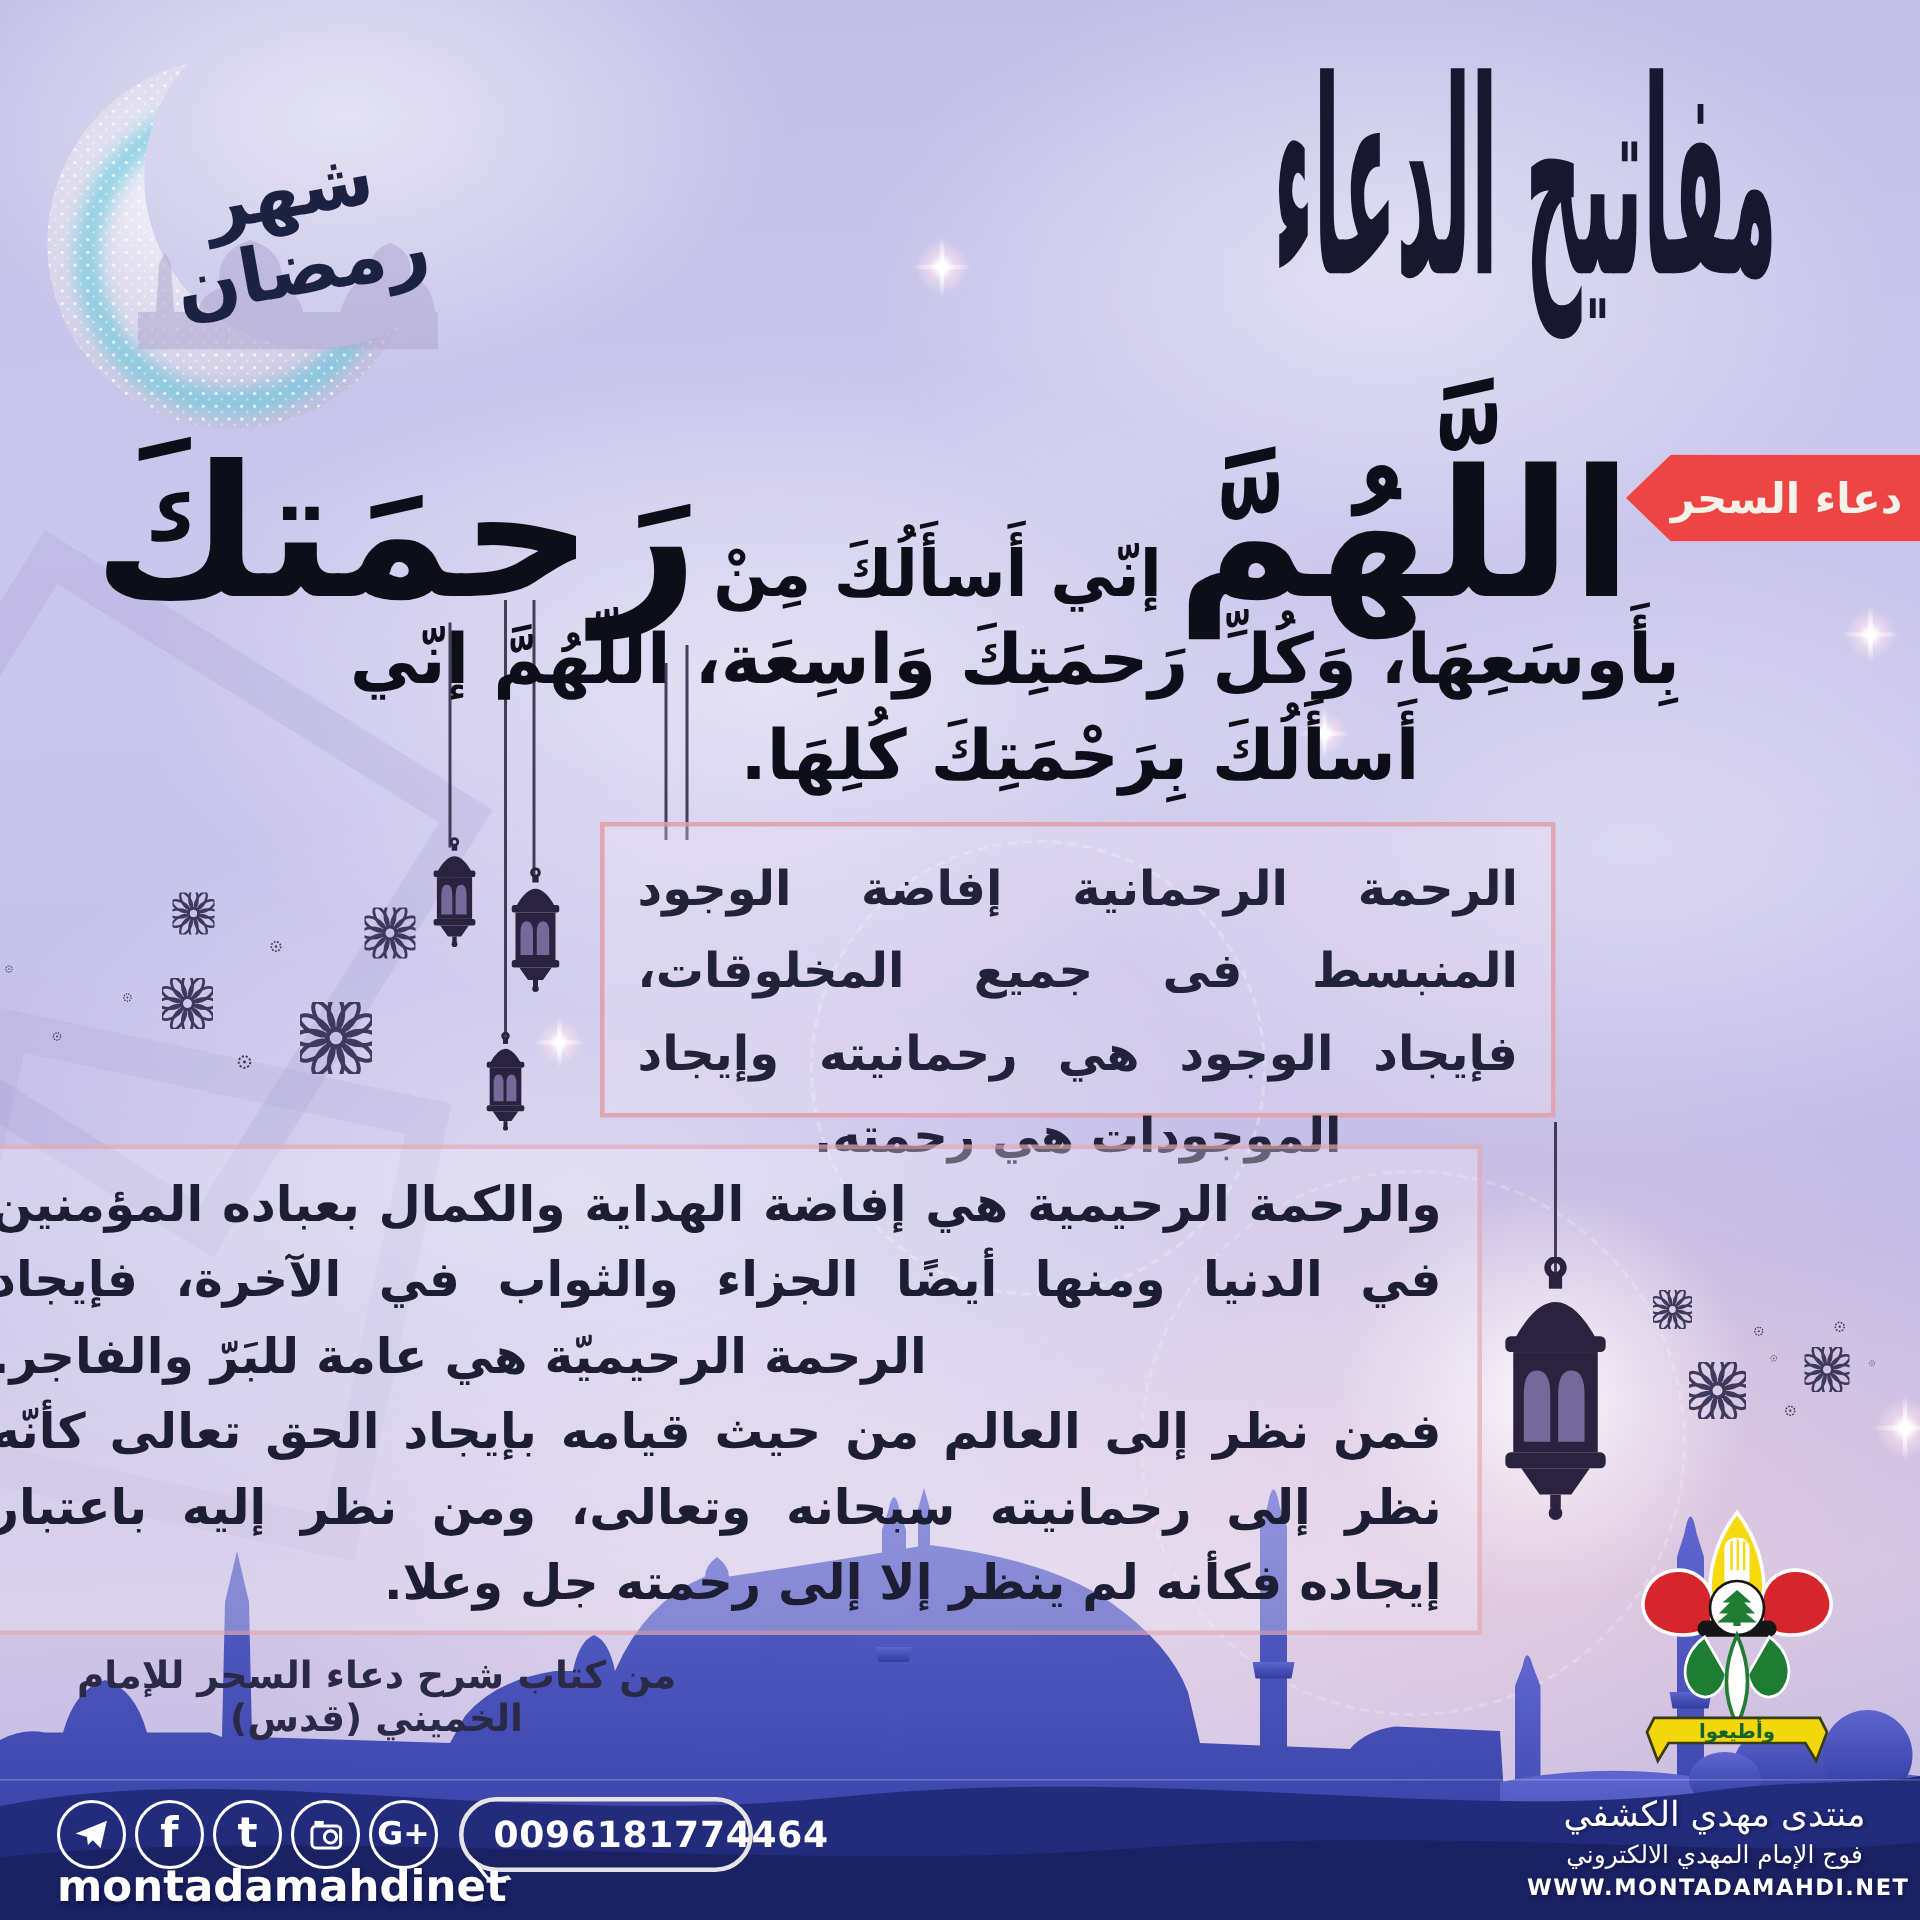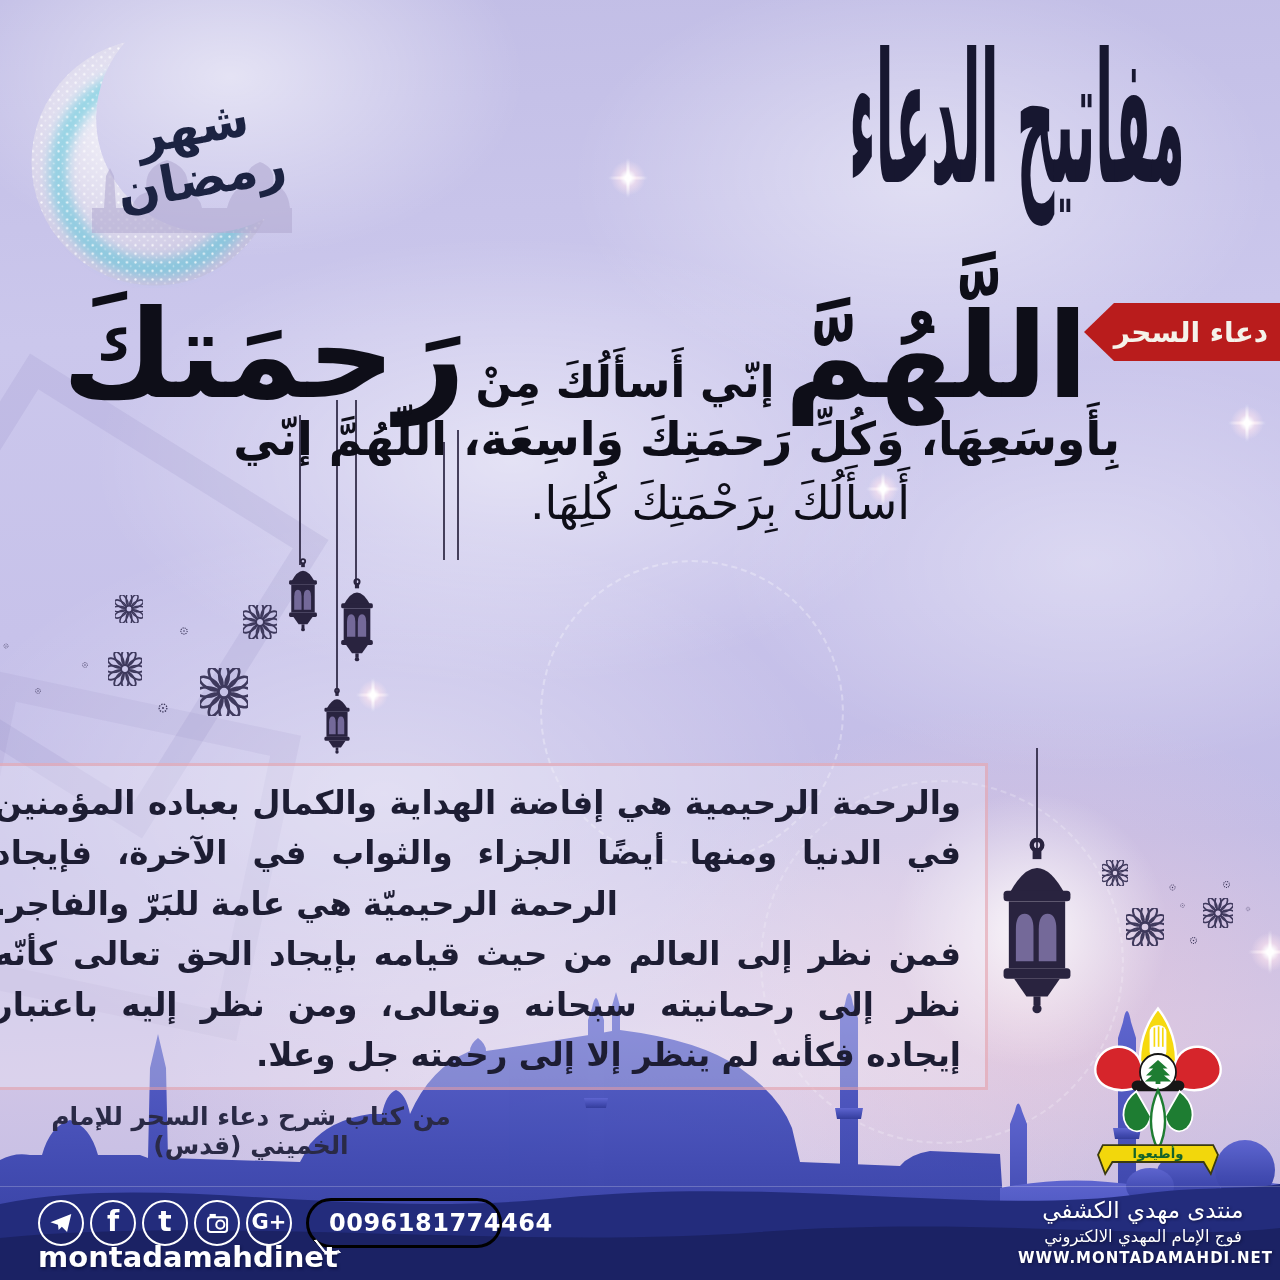--- a/index.html
+++ b/index.html
@@ -21,33 +21,33 @@
   
   .crescent{position:absolute;left:22px;top:12px;width:285px;height:285px;z-index:3;}
   .crescent-text{position:absolute;left:112px;top:58px;width:170px;height:190px;z-index:4;
     display:flex;align-items:center;justify-content:center;text-align:center;
     transform:rotate(-10deg);font-weight:bold;font-size:50px;line-height:1.05;color:#1c2342;}
   .bg-mosque-mini{position:absolute;left:92px;top:138px;width:200px;height:95px;z-index:3;opacity:.6;}
   .main-title{position:absolute;left:836px;top:24px;width:260px;z-index:4;
     text-align:center;font-weight:bold;font-size:58px;line-height:1.1;color:#171730;
     transform:scale(.9,3.1);transform-origin:50% 0;white-space:nowrap;letter-spacing:1px;}
   .badge{position:absolute;right:0;top:303px;width:196px;height:58px;z-index:6;
-    background:#b91c1c;display:flex;align-items:center;justify-content:center;
+    background:#ef4444;display:flex;align-items:center;justify-content:center;
     clip-path:polygon(0 50%,30px 0,100% 0,100% 100%,30px 100%);
     color:#f5f2ea;font-weight:bold;font-size:28px;padding-left:18px;box-sizing:border-box;}
   
   .dua-l1{position:absolute;left:0;top:252px;width:1150px;z-index:5;direction:rtl;
     display:flex;justify-content:center;align-items:baseline;gap:10px;color:#0e0e18;font-weight:bold;}
   .dua-l1 .big{font-size:118px;line-height:1.15;}
   .dua-l1 .big2{font-size:122px;margin-top:33px;}
   .dua-l1 .mid{font-size:43px;padding-bottom:6px;text-align:center;}
   .dua-l2{position:absolute;left:0;top:412px;width:1120px;z-index:5;direction:rtl;
     font-weight:bold;font-size:46px;color:#0e0e18;}
   .dua-l3{position:absolute;left:200px;top:476px;width:1040px;z-index:5;direction:rtl;text-align:center;
-    font-weight:normal;font-size:46px;color:#0e0e18;}
+    font-weight:bold;font-size:46px;color:#0e0e18;}
   
   .box1{position:absolute;left:400px;top:548px;width:637px;height:197px;z-index:5;box-sizing:border-box;
     border:3px solid rgba(226,152,162,.8);background:rgba(238,228,246,.30);
     padding:14px 22px;direction:rtl;}
   .box1 p{margin:0;font-weight:bold;font-size:32px;line-height:1.72;color:#22223a;
     text-align:justify;text-align-last:center;}
   .box2{position:absolute;left:-24px;top:763px;width:1012px;height:327px;z-index:5;box-sizing:border-box;
     border:3px solid rgba(226,152,162,.55);border-left:none;background:rgba(242,238,250,.32);
     padding:12px 24px 8px 18px;direction:rtl;}
   .box2 p{margin:0;font-weight:bold;font-size:32.5px;line-height:1.55;color:#1d1d33;text-align:justify;}
@@ -72,21 +72,21 @@
   
   .mosque{position:absolute;left:0;top:948px;width:1280px;height:332px;z-index:4;}
   .darkband{position:absolute;left:0;top:1146px;width:1280px;height:134px;z-index:5;}
   .hairline{position:absolute;left:0;top:1186px;width:1280px;height:1px;background:rgba(255,255,255,.22);z-index:6;}
   
   .footer-left{position:absolute;left:38px;top:1198px;z-index:7;display:flex;gap:6px;align-items:center;}
   .soc{width:46px;height:46px;border:2.5px solid #fff;border-radius:50%;box-sizing:border-box;
     display:flex;align-items:center;justify-content:center;color:#fff;font-weight:bold;}
   .soc .ltr{font-size:28px;line-height:1;transform:translateY(-1px);}
   .soc .gp{font-size:21px;}
-  .phone-bubble{position:relative;margin-left:8px;width:196px;height:50px;border:3px solid #000000;
+  .phone-bubble{position:relative;margin-left:8px;width:196px;height:50px;border:3px solid #e5e5e5;
     border-radius:26px;box-sizing:border-box;display:flex;align-items:center;gap:8px;
     padding:0 12px;color:#fff;}
   .phone-bubble::after{content:"";position:absolute;left:10px;bottom:-10px;width:14px;height:14px;
     background:transparent;border-left:3px solid #fff;border-bottom:3px solid #fff;
     transform:skewX(30deg) rotate(-12deg);border-bottom-left-radius:6px;}
   .phone-num{font-size:24px;font-weight:bold;direction:ltr;letter-spacing:.5px;}
   .handle{position:absolute;left:38px;top:1240px;width:268px;z-index:7;text-align:center;
     color:#fff;font-weight:bold;font-size:29px;text-shadow:1px 2px 3px rgba(10,15,60,.8);}
   .scout-logo{position:absolute;left:1082px;top:1006px;width:152px;height:180px;z-index:6;}
   .org{position:absolute;right:12px;top:1196px;width:250px;z-index:7;text-align:center;color:#fff;
@@ -266,20 +266,23 @@
   <div class="sparkle" style="left:866px;top:472px;width:34px;height:34px;">
       <div class="core"></div>
     </div>
   <div class="sparkle" style="left:356px;top:678px;width:34px;height:34px;">
       <div class="core"></div>
     </div>
   <div class="sparkle" style="left:1248px;top:930px;width:44px;height:44px;">
       <div class="core"></div>
     </div>
 
+  <div class="box1">
+    <p>الرحمة الرحمانية إفاضة الوجود المنبسط فى جميع المخلوقات، فإيجاد الوجود هي رحمانيته وإيجاد الموجودات هي رحمته.</p>
+  </div>
   <div class="box2">
     <p class="pa">والرحمة الرحيمية هي إفاضة الهداية والكمال بعباده المؤمنين في الدنيا ومنها أيضًا الجزاء والثواب في الآخرة، فإيجاد الرحمة الرحيميّة هي عامة للبَرّ والفاجر.</p>
     <p class="pb">فمن نظر إلى العالم من حيث قيامه بإيجاد الحق تعالى كأنّه نظر إلى رحمانيته سبحانه وتعالى، ومن نظر إليه باعتبار إيجاده فكأنه لم ينظر إلا إلى رحمته جل وعلا.</p>
   </div>
   <div class="attribution">من كتاب شرح دعاء السحر للإمام الخميني (قدس)</div>
 
   <svg class="mosque" viewBox="0 0 1280 332" preserveAspectRatio="none">
     <defs>
       <linearGradient id="mg" x1="0" y1="0" x2="0" y2="1">
         <stop offset="0%" stop-color="#5a62cf"></stop>

